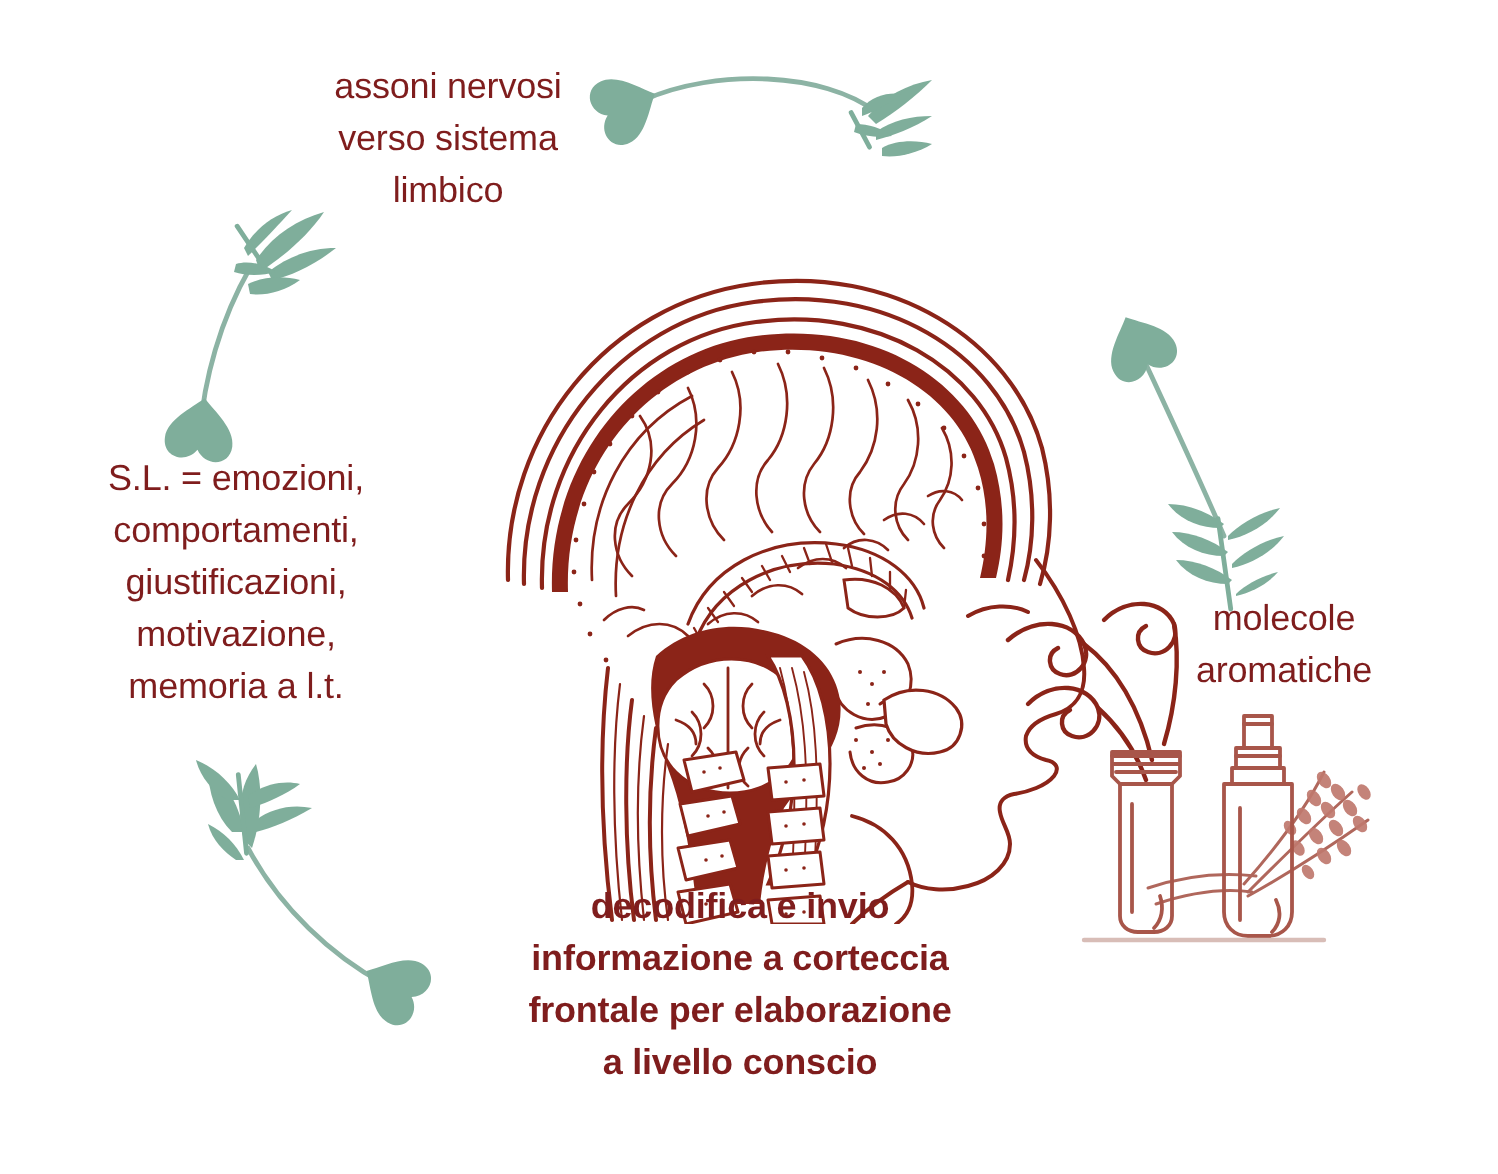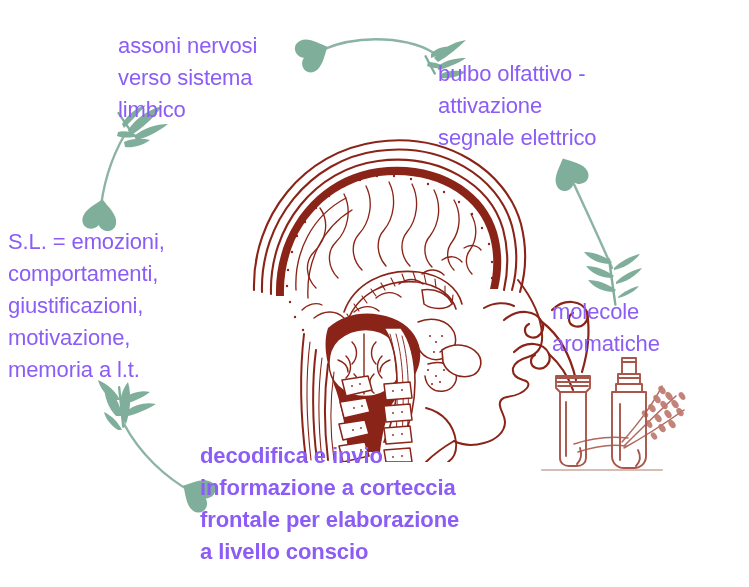--- a/index.html
+++ b/index.html
@@ -10,23 +10,24 @@
   #canvas {
     position: relative;
     width: 749px;
     height: 587px;
     background: #ffffff;
     overflow: hidden;
     font-family: "Liberation Sans", sans-serif;
   }
   .label {
     position: absolute;
-    color: #8b5cf6;
-    font-size: 22px;
+    color: #7f1d1d;
+    font-size: 18px;
     line-height: 1.45;
+    text-align: center;
     white-space: pre-line;
     letter-spacing: -0.1px;
   }
   #label-assoni   { left: 118px; top: 30px;  width: 212px; }
   #label-bulbo    { left: 438px; top: 58px;  width: 222px; }
   #label-sistema  { left: 8px;   top: 226px; width: 220px; }
   #label-molecole { left: 552px; top: 296px; width: 180px; }
   #label-decodifica { left: 200px; top: 440px; width: 340px; font-weight: bold; }
 
   .art { position: absolute; pointer-events: none; }
@@ -383,23 +384,20 @@
         <path d="M76 140 C84 138 92 134 97 128 C89 130 81 134 76 139 Z"></path>
         <rect x="69" y="100" width="2.4" height="48" rx="1.2" transform="rotate(-8 70 124)"></rect>
       </g>
     </svg>
   </div>
 
   <div class="label" id="label-assoni">assoni nervosi
 verso sistema
 limbico</div>
 
-  <div class="label" id="label-bulbo">bulbo olfattivo -
-attivazione
-segnale elettrico</div>
 
   <div class="label" id="label-molecole">molecole
 aromatiche</div>
 
   <div class="label" id="label-sistema">S.L. = emozioni,
 comportamenti,
 giustificazioni,
 motivazione,
 memoria a l.t.</div>
 

